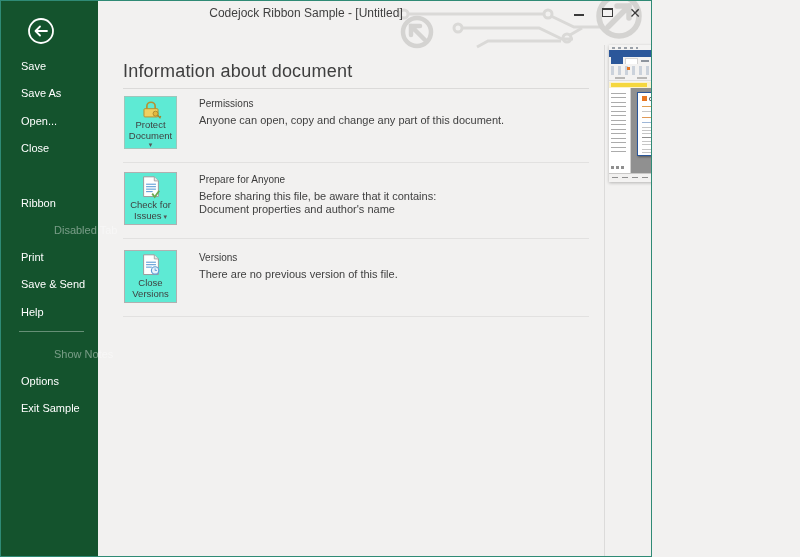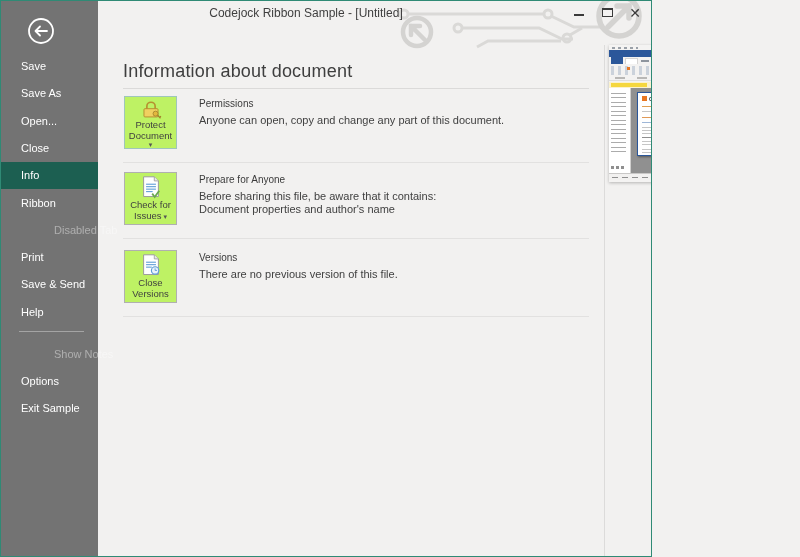--- a/index.html
+++ b/index.html
@@ -16,37 +16,37 @@
   .win-title { position:absolute; top:5px; left:120px; width:370px; text-align:center;
                font-size:12px; color:#3f3f3f; white-space:nowrap; }
   .win-controls { position:absolute; top:0; right:2px; display:flex; }
   .win-btn { width:28px; height:23px; display:flex; align-items:center; justify-content:center;
              cursor:default; }
   .glyph-min { width:10px; height:2px; background:#3a3a3a; margin-top:4px; }
   .glyph-max { width:11px; height:9px; border:1.5px solid #3a3a3a; border-top-width:2.5px; }
   .glyph-close { font-size:14px; color:#3a3a3a; line-height:1; }
 
   
-  .sidebar { position:absolute; left:0; top:0; width:97px; height:100%; background:#737373; z-index:3; }
+  .sidebar { position:absolute; left:0; top:0; width:97px; height:100%; background:#14532d; z-index:3; }
   .back-btn { position:absolute; left:26px; top:16px; width:28px; height:28px; cursor:pointer; }
   .menu-item { position:absolute; left:0; width:97px; height:27px; line-height:27px;
                padding-left:20px; font-size:11px; color:#ffffff; cursor:pointer; white-space:nowrap; }
   .menu-item.selected { background:#1c5f51; }
   .menu-item.disabled { color:rgba(255,255,255,0.42); cursor:default;margin-left:33px; }
   .side-sep { position:absolute; left:18px; top:330px; width:65px; height:1px;
               background:rgba(255,255,255,0.35); }
 
   
   .page-heading { position:absolute; left:122px; top:60px; font-size:18px; font-weight:400;
                   color:#3e3e3e; letter-spacing:0.2px; z-index:2; }
   .heading-rule { position:absolute; left:122px; top:87px; width:466px; height:1px;
                   background:#dbdad9; z-index:2; }
   .sec-sep { position:absolute; left:122px; width:466px; height:1px; background:#e2e1e0; z-index:2; }
   .sec { position:absolute; left:123px; width:470px; z-index:2; }
-  .big-btn { position:absolute; left:0; top:0; width:53px; height:53px; background:#bef264;
+  .big-btn { position:absolute; left:0; top:0; width:53px; height:53px; background:#5eead4;
              border:1px solid #b0b0b0; display:flex; flex-direction:column; align-items:center;
              justify-content:flex-start; padding-top:3px; cursor:pointer; }
   .big-btn.teal { border-color:#9fc6bb; }
   .btn-label { font-size:9.5px; line-height:10.5px; color:#3f3f3f; text-align:center; margin-top:1px; }
   .btn-caret { font-size:7px; color:#555; line-height:6px; margin-top:1px; }
   .inline-caret { font-size:7px; color:#555; margin-left:2px; }
   .sec-text { position:absolute; left:75px; top:2px; width:392px; }
   .sec-title { font-size:10px; font-weight:normal; color:#3b3b3b; margin-bottom:5px; }
   .sec-line { font-size:11px; color:#414141; line-height:13px; }
 
@@ -143,21 +143,20 @@
     <div class="back-btn">
       <svg width="28" height="28" viewBox="0 0 28 28">
         <circle cx="14" cy="14" r="12" fill="none" stroke="#ffffff" stroke-width="1.8"></circle>
         <path d="M20,14 H9 M13,9.5 L8.5,14 L13,18.5" fill="none" stroke="#ffffff" stroke-width="1.8" stroke-linecap="round" stroke-linejoin="round"></path>
       </svg>
     </div>
     <div class="menu-item" style="top:52px">Save</div>
     <div class="menu-item" style="top:79px">Save As</div>
     <div class="menu-item" style="top:107px">Open...</div>
     <div class="menu-item" style="top:134px">Close</div>
-    <div class="menu-item selected" style="top:161px">Info</div>
     <div class="menu-item" style="top:189px">Ribbon</div>
     <div class="menu-item disabled" style="top:216px">Disabled Tab</div>
     <div class="menu-item" style="top:243px">Print</div>
     <div class="menu-item" style="top:270px">Save &amp; Send</div>
     <div class="menu-item" style="top:298px">Help</div>
     <div class="side-sep"></div>
     <div class="menu-item disabled" style="top:340px">Show Notes</div>
     <div class="menu-item" style="top:367px">Options</div>
     <div class="menu-item" style="top:394px">Exit Sample</div>
   </aside>

